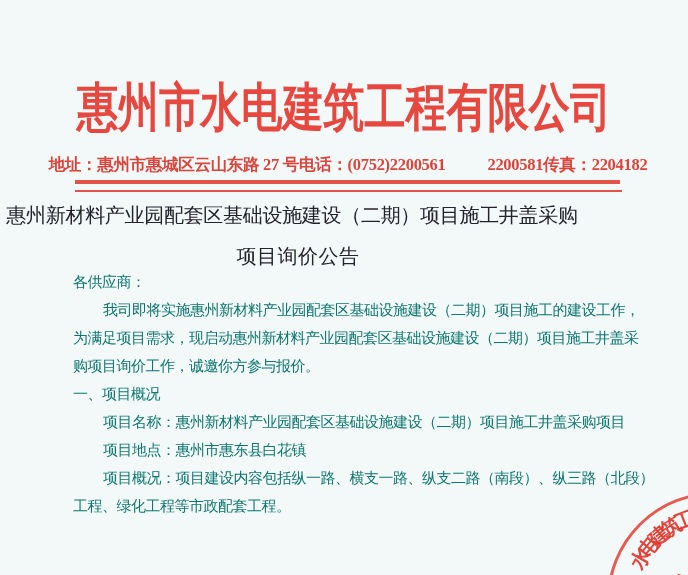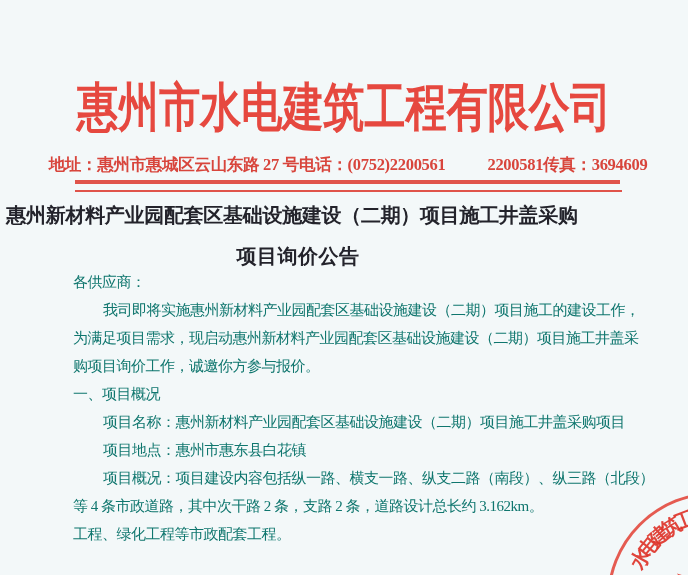--- a/index.html
+++ b/index.html
@@ -23,21 +23,21 @@
     font-size:16.5px;font-weight:bold;color:#d8453c;white-space:nowrap;
     letter-spacing:-0.3px;
   }
   .phone-alt{margin-left:42px;}
   .rule-thick{position:absolute;top:180px;left:75px;width:545px;height:3.5px;background:#e0544b;}
   .rule-thin{position:absolute;top:190px;left:75px;width:547px;height:1.5px;background:#e0544b;}
 
   
   .doc-title{
     position:absolute;top:202px;left:0;width:584px;text-align:center;
-    color:#23232b;font-weight:bold;font-size:20px;letter-spacing:-0.3px;
+    color:#23232b;font-weight:normal;font-size:20px;letter-spacing:-0.3px;
     white-space:nowrap;
   }
   .doc-title .l2{margin-top:14px;letter-spacing:0.5px;margin-left:12px;}
 
   
   .body-text{
     position:absolute;top:268px;left:73px;width:560px;
     font-size:15px;line-height:28px;color:#0f766e;letter-spacing:-0.5px;
   }
   .line{height:28px;white-space:nowrap;}
@@ -62,41 +62,40 @@
 
 <div class="page">
 
   <div class="company-title">惠州市水电建筑工程有限公司</div>
 
   <div class="contact-row">
     <span>地址：惠州市惠城区云山东路 27 号</span>
     <span>
       <span>电话：(0752)2200561</span><span class="phone-alt">2200581</span>
     </span>
-    <span>传真：3694609</span>
+    <span>传真：2204182</span>
   </div>
 
   <div class="rule-thick"></div>
   <div class="rule-thin"></div>
 
   <div class="doc-title">
     <div class="l1">惠州新材料产业园配套区基础设施建设（二期）项目施工井盖采购</div>
     <div class="l2">项目询价公告</div>
   </div>
 
   <div class="body-text">
       <div class="line">各供应商：</div>
       <div class="line indent">我司即将实施惠州新材料产业园配套区基础设施建设（二期）项目施工的建设工作，</div>
       <div class="line">为满足项目需求，现启动惠州新材料产业园配套区基础设施建设（二期）项目施工井盖采</div>
       <div class="line">购项目询价工作，诚邀你方参与报价。</div>
       <div class="line">一、项目概况</div>
       <div class="line indent">项目名称：惠州新材料产业园配套区基础设施建设（二期）项目施工井盖采购项目</div>
       <div class="line indent">项目地点：惠州市惠东县白花镇</div>
       <div class="line indent">项目概况：项目建设内容包括纵一路、横支一路、纵支二路（南段）、纵三路（北段）</div>
-      <div class="line">等 4 条市政道路，其中次干路 2 条，支路 2 条，道路设计总长约 3.162km。</div>
       <div class="line">工程、绿化工程等市政配套工程。</div>
     </div>
 
   <div class="stamp">
     <div class="stamp-ring"></div>
     <div class="stamp-chars">
         <span style="--a: -61deg;">水</span>
         <span style="--a: -51deg;">电</span>
         <span style="--a: -41deg;">建</span>
         <span style="--a: -31deg;">筑</span>

